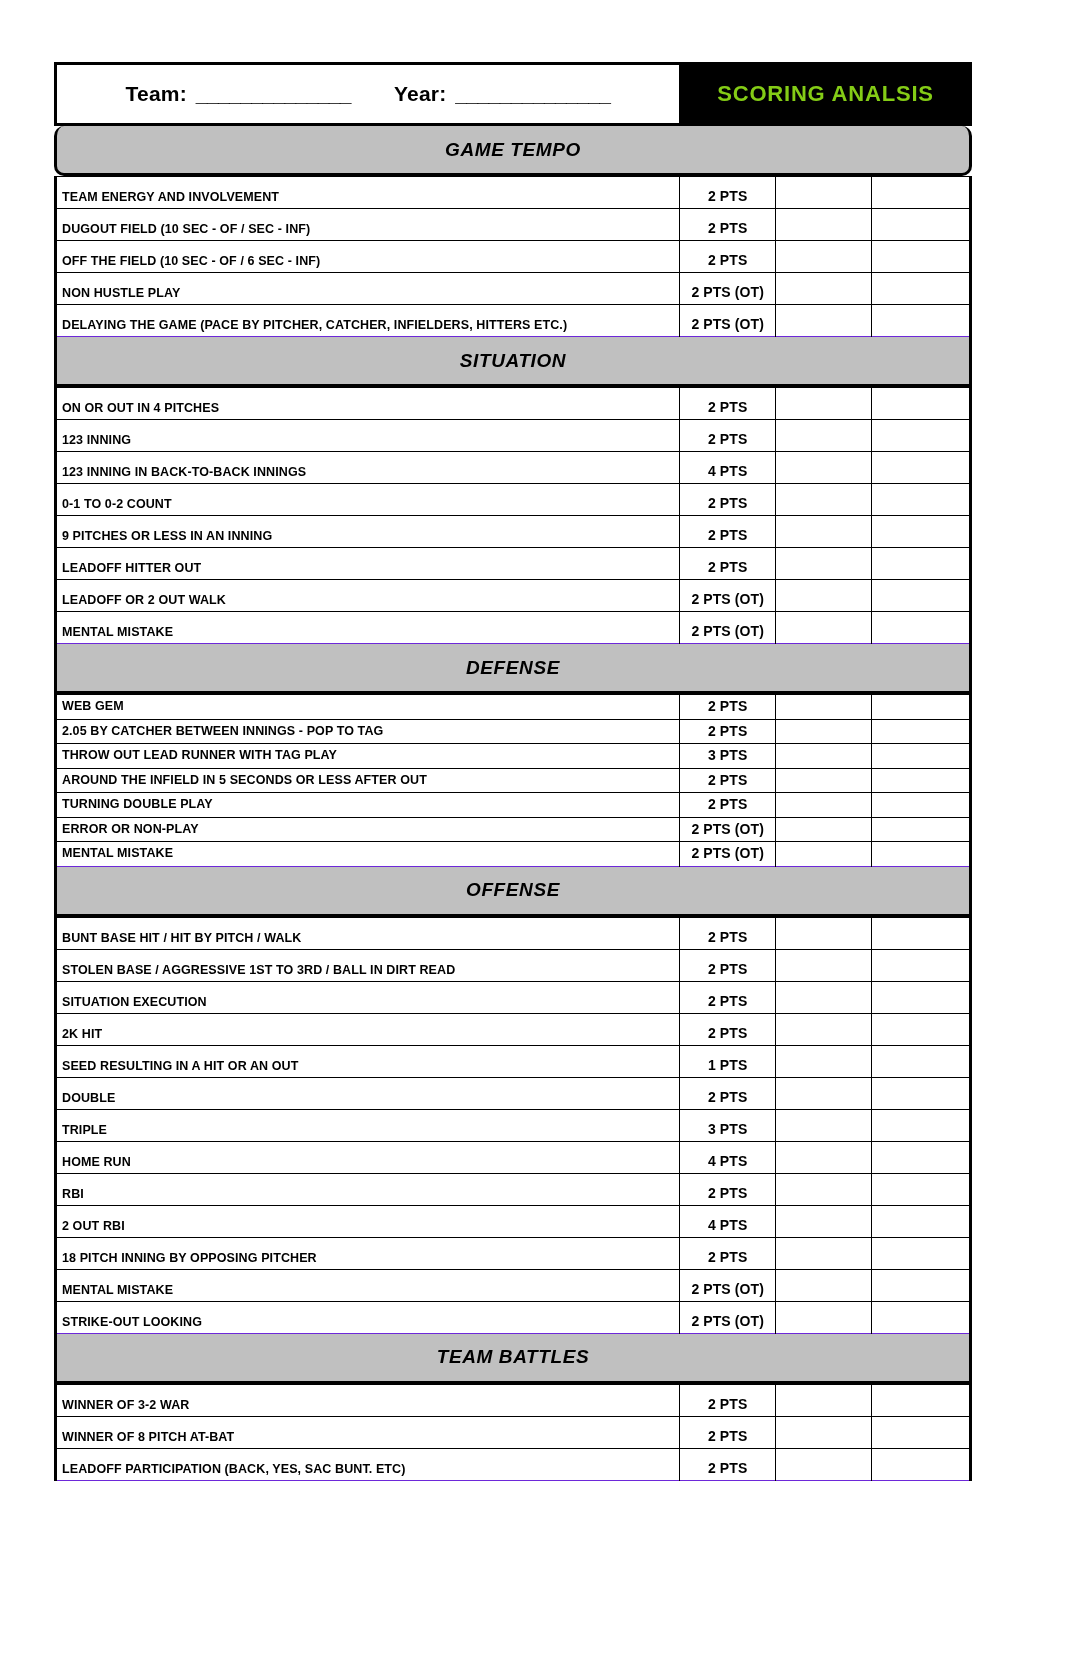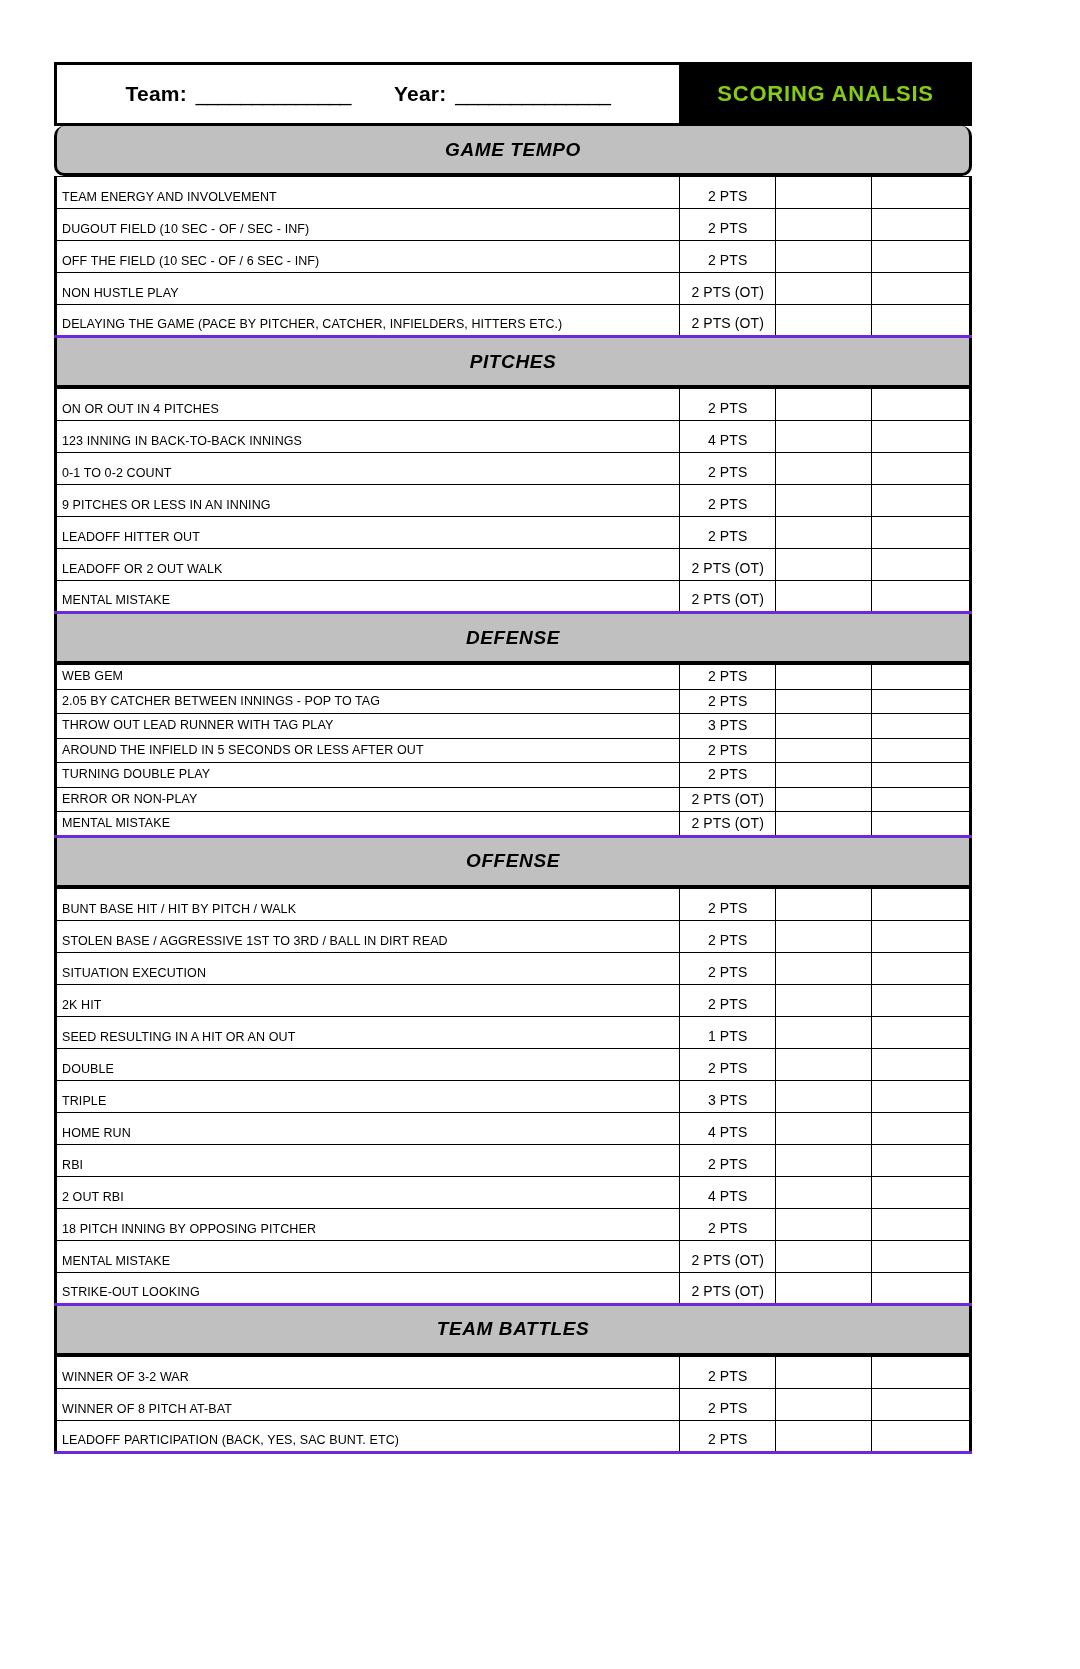--- a/index.html
+++ b/index.html
@@ -47,21 +47,21 @@
     font-size: 21px;
     font-weight: bold;
     letter-spacing: 0.2px;
   }
   .field-label {
     margin-right: 9px;
     white-space: nowrap;
   }
   .field-blank {
     font-size: 21px;
-    font-weight: normal;
+    font-weight: bold;
     letter-spacing: -0.6px;
     white-space: nowrap;
   }
   .header-right {
     flex: 1 1 auto;
     background: #000000;
     color: #84cc16;
     display: flex;
     align-items: center;
     justify-content: center;
@@ -90,22 +90,23 @@
     font-style: italic;
     letter-spacing: 0.6px;
   }
 
   
   .rows {
     width: 100%;
     border-collapse: collapse;
     border-left: 3px solid #000;
     border-right: 3px solid #000;
-    border-bottom: 3px solid #6d28d9;
+    border-bottom: 1px solid #6d28d9;
     table-layout: fixed;
+    font-weight: bold;
   }
   .rows td {
     border: 1px solid #000;
     box-sizing: border-box;
     padding: 0;
   }
   .rows tr td:first-child { border-left: 0; }
   .rows tr td:last-child  { border-right: 0; }
   .rows tr:last-child td  { border-bottom: 0; }
 
@@ -210,27 +211,37 @@
             </td>
             <td class="c-pts">
               <div class="pts-text">2 PTS (OT)</div>
             </td>
             <td class="c-mark1 mark-cell"></td>
             <td class="c-mark2 mark-cell"></td>
           </tr>
         </tbody>
       </table>
       <div class="section-band">
-        <div class="section-title">PITCHES</div>
+        <div class="section-title">SITUATION</div>
       </div>
       <table class="rows loose">
         <tbody>
           <tr>
             <td class="c-desc">
               <div class="desc-text">ON OR OUT IN 4 PITCHES</div>
+            </td>
+            <td class="c-pts">
+              <div class="pts-text">2 PTS</div>
+            </td>
+            <td class="c-mark1 mark-cell"></td>
+            <td class="c-mark2 mark-cell"></td>
+          </tr>
+          <tr>
+            <td class="c-desc">
+              <div class="desc-text">123 INNING</div>
             </td>
             <td class="c-pts">
               <div class="pts-text">2 PTS</div>
             </td>
             <td class="c-mark1 mark-cell"></td>
             <td class="c-mark2 mark-cell"></td>
           </tr>
           <tr>
             <td class="c-desc">
               <div class="desc-text">123 INNING IN BACK-TO-BACK INNINGS</div>

